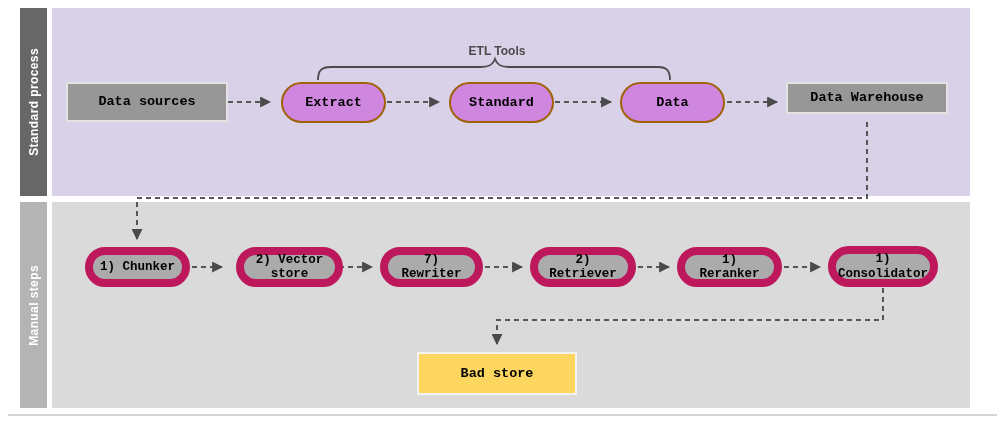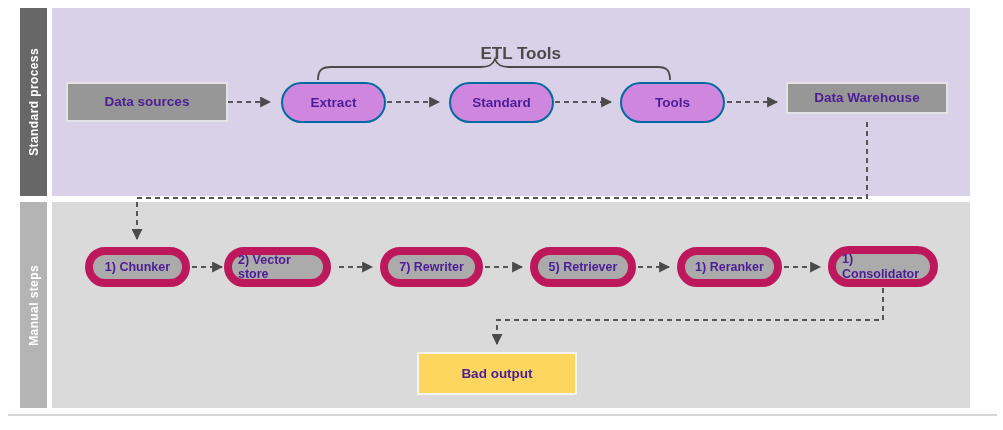--- a/index.html
+++ b/index.html
@@ -16,30 +16,31 @@
     color:#ffffff;font-weight:bold;font-size:12px;letter-spacing:0.4px;
     white-space:nowrap;
   }
   .bar-standard{top:8px;height:188px;background:#676767;}
   .bar-manual{top:202px;height:206px;background:#b4b4b4;}
   .lane-body{position:absolute;left:52px;width:918px;}
   .body-standard{top:8px;height:188px;background:#d8d1e8;}
   .body-manual{top:202px;height:206px;background:#dadada;}
   .node{
     position:absolute;display:flex;align-items:center;justify-content:center;
-    text-align:left;color:#4c1d95;font-weight:bold;line-height:1.15;
+    text-align:center;color:#000000;font-weight:bold;line-height:1.15;
     box-sizing:border-box;
+    font-family:Liberation Mono, monospace;
   }
   .box{background:#979797;border:2px solid #e3e3e3;font-size:13.5px;}
-  .pill-etl{background:#cf86de;border:2px solid #0369a1;border-radius:21px;font-size:13.5px;}
+  .pill-etl{background:#cf86de;border:2px solid #a16207;border-radius:21px;font-size:13.5px;}
   .pill-manual{background:#ababab;border:8px solid #be185d;border-radius:21px;font-size:12.5px;padding:0 6px;}
   .box-warn{background:#fcd65f;border:2px solid #f3f3f3;font-size:13.5px;}
   .etl-label{
-    position:absolute;left:433px;top:44px;width:128px;text-align:right;
-    color:#4a4a4a;font-weight:bold;font-size:17px;
+    position:absolute;left:433px;top:44px;width:128px;text-align:center;
+    color:#4a4a4a;font-weight:bold;font-size:12px;
   }
   svg.overlay{position:absolute;left:0;top:0;pointer-events:none;}
   .divider{position:absolute;left:8px;top:414px;width:989px;height:2px;background:#d6d6d6;}
 </style>
 </head>
 <body>
 
 <div class="canvas">
 
   <div class="lane-bar bar-standard">
@@ -72,26 +73,26 @@
       <path d="M883,288 V320 H497 V344" marker-end="url(#arrow)"></path>
     </g>
     <path d="M318,80 C318,71 321,67 331,67 L481,67 C489,67 493,65 495,59 C497,65 501,67 509,67 L658,67 C667,67 670,71 670,80" fill="none" stroke="#4a4a4a" stroke-width="1.8"></path>
   </svg>
 
   <div class="etl-label">ETL Tools</div>
 
   <div class="node box" style="left:66px;top:82px;width:162px;height:40px;">Data sources</div>
   <div class="node pill-etl" style="left:281px;top:82px;width:105px;height:41px;">Extract</div>
   <div class="node pill-etl" style="left:449px;top:82px;width:105px;height:41px;">Standard</div>
-  <div class="node pill-etl" style="left:620px;top:82px;width:105px;height:41px;">Tools</div>
+  <div class="node pill-etl" style="left:620px;top:82px;width:105px;height:41px;">Data</div>
   <div class="node box" style="left:786px;top:82px;width:162px;height:32px;">Data Warehouse</div>
 
   <div class="node pill-manual" style="left:85px;top:247px;width:105px;height:40px;">1) Chunker</div>
-  <div class="node pill-manual" style="left:224px;top:247px;width:107px;height:40px;">2) Vector store</div>
+  <div class="node pill-manual" style="left:236px;top:247px;width:107px;height:40px;">2) Vector store</div>
   <div class="node pill-manual" style="left:380px;top:247px;width:103px;height:40px;">7) Rewriter</div>
-  <div class="node pill-manual" style="left:530px;top:247px;width:106px;height:40px;">5) Retriever</div>
+  <div class="node pill-manual" style="left:530px;top:247px;width:106px;height:40px;">2) Retriever</div>
   <div class="node pill-manual" style="left:677px;top:247px;width:105px;height:40px;">1) Reranker</div>
   <div class="node pill-manual" style="left:828px;top:246px;width:110px;height:41px;">1) Consolidator</div>
 
-  <div class="node box-warn" style="left:417px;top:352px;width:160px;height:43px;">Bad output</div>
+  <div class="node box-warn" style="left:417px;top:352px;width:160px;height:43px;">Bad store</div>
 
   <div class="divider"></div>
 </div>
 
 </body></html>

